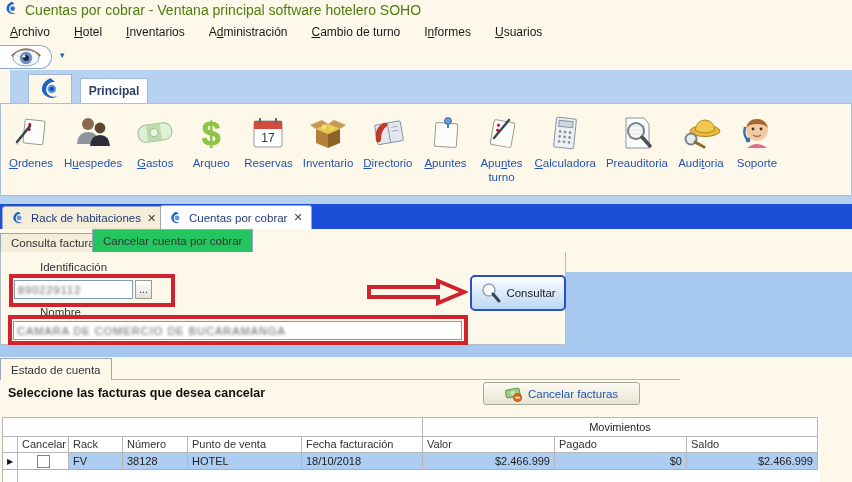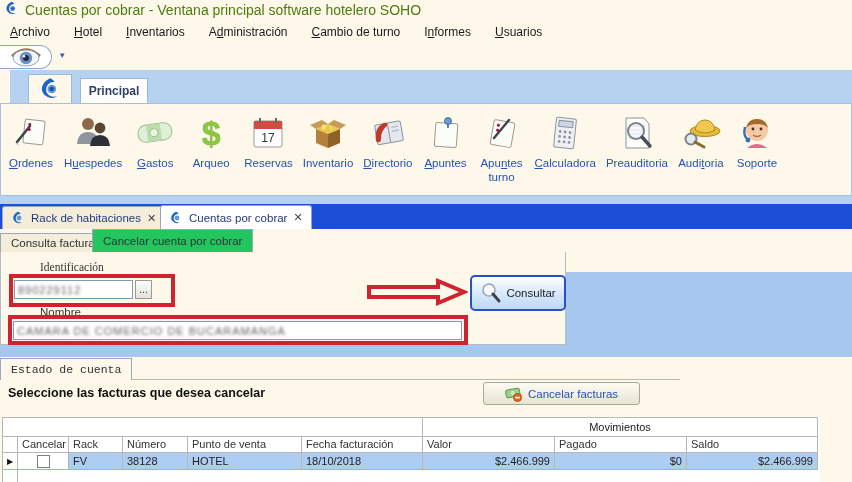--- a/index.html
+++ b/index.html
@@ -45,21 +45,21 @@
   .blue-right { left:566px; top:272px; width:286px; height:85px; background:#a6c8ee; }
   .blue-bottom { left:0; top:345px; width:852px; height:12px; background:#a6c8ee; }
   .fld-label { position:absolute; font-size:11.5px; color:#333; }
   .txt-input { position:absolute; background:#fff; border:1px solid #7f9db9; font-size:11px; color:#444; padding:2px 3px; display:flex; align-items:center; overflow:hidden; }
   .redacted { filter:blur(1.6px); opacity:.85; letter-spacing:1px; }
   .ellipsis-btn { position:absolute; width:17px; height:19px; background:linear-gradient(#fdfdfd,#e3e3dc); border:1px solid #9a9a8e; font-size:10px; color:#333; display:flex; align-items:center; justify-content:center; cursor:pointer; }
   .red-rect { position:absolute; border:4px solid #cf2430; background:transparent; pointer-events:none; }
   .consultar-btn { position:absolute; left:470px; top:275px; width:96px; height:36px; background:linear-gradient(#ffffff,#dcebfb 45%,#bcd8f5); border:2px solid #2a50c8; border-radius:5px; display:flex; align-items:center; justify-content:center; gap:4px; font-size:11.5px; color:#222; cursor:pointer; }
 
   
-  .estado-row { left:0; top:357px; width:680px; height:23px; background:#fdf8e9; border-bottom:1px solid #b9b9ac;font-family:Liberation Mono, monospace; }
+  .estado-row { left:0; top:357px; width:680px; height:23px; background:#fdf8e9; border-bottom:1px solid #b9b9ac; }
   .estado-tab { position:absolute; left:0; top:1px; height:22px; padding:0 10px; display:flex; align-items:center; font-size:11.5px; color:#333; background:#fdf8e9; border:1px solid #9aa7bd; border-bottom:none; }
   .instr { position:absolute; left:8px; top:386px; font-size:12.5px; font-weight:bold; color:#111; }
   .cancel-inv-btn { position:absolute; left:483px; top:382px; height:23px; padding:0 21px; background:linear-gradient(#fcfbf3,#e8e4d2); border:1px solid #a8a89a; border-radius:3px; display:flex; align-items:center; gap:5px; font-size:11.5px; color:#2353b5; cursor:pointer; }
 
   
   .grid { position:absolute; left:2px; top:417px; width:818px; background:#fff; font-size:11px; color:#222; }
   .g-row { display:flex; }
   .g-cell { border-right:1px solid #b6b6b6; border-bottom:1px solid #b6b6b6; padding:1px 4px; overflow:hidden; white-space:nowrap; }
   .g-top { border-top:1px solid #b6b6b6; }
   .g-left { border-left:1px solid #b6b6b6; }
@@ -336,21 +336,21 @@
 
 <div class="abs sub-tabs">
   <div class="sub-tab inactive">Consulta facturas</div>
   <div class="sub-tab active">Cancelar cuenta por cobrar</div>
 </div>
 
 <div class="abs form-panel"></div>
 <div class="abs blue-right"></div>
 <div class="abs blue-bottom"></div>
 
-<span class="fld-label" style="left:40px; top:261px;font-family:Liberation Serif, serif;">Identificación</span>
+<span class="fld-label" style="left:40px; top:261px;">Identificación</span>
 <div class="txt-input" style="left:14px; top:280px; width:119px; height:19px;">
   <span class="redacted">890229112</span>
 </div>
 <div class="ellipsis-btn" style="left:135px; top:280px;">...</div>
 <div class="red-rect" style="left:9px; top:274px; width:166px; height:33px;"></div>
 
 <span class="fld-label" style="left:40px; top:306px;">Nombre</span>
 <div class="txt-input" style="left:13px; top:321px; width:449px; height:19px;">
   <span class="redacted">CAMARA DE COMERCIO DE BUCARAMANGA</span>
 </div>

